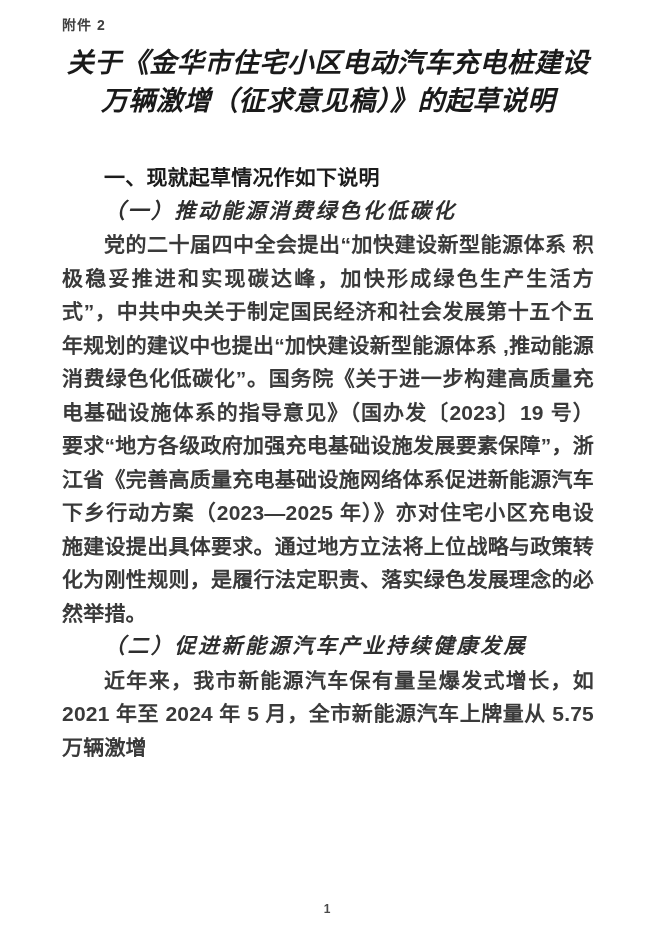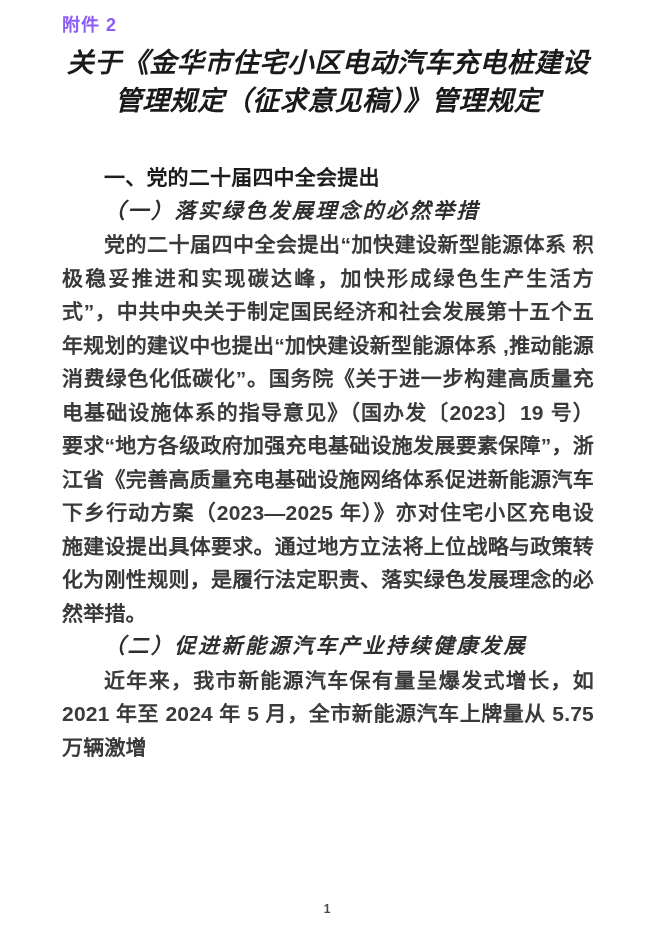--- a/index.html
+++ b/index.html
@@ -12,24 +12,24 @@
     position: relative;
     width: 654px;
     height: 942px;
     margin: 0 auto;
     background: #ffffff;
     overflow: hidden;
     box-sizing: border-box;
     padding: 12px 60px 0 62px;
   }
   .attachment-label {
-    font-size: 18px;
+    font-size: 14px;
     line-height: 27px;
     font-weight: 600;
-    color: #8b5cf6;
+    color: #404040;
     letter-spacing: 1px;
   }
   .doc-title {
     margin-top: 5px;
     text-align: center;
     font-size: 27px;
     line-height: 38px;
     font-weight: 800;
     color: #1a1a1a;
     letter-spacing: 0.5px;
@@ -77,26 +77,26 @@
 </style>
 </head>
 <body>
 
 <div class="page">
 
   <div class="attachment-label">附件 2</div>
 
   <div class="doc-title">
     <div>关于《金华市住宅小区电动汽车充电桩建设</div>
-    <div>管理规定（征求意见稿）》管理规定</div>
+    <div>万辆激增（征求意见稿）》的起草说明</div>
   </div>
 
   <div class="doc-body">
-    <p class="section-heading">一、党的二十届四中全会提出</p>
-    <p class="subsection-heading">（一）落实绿色发展理念的必然举措</p>
+    <p class="section-heading">一、现就起草情况作如下说明</p>
+    <p class="subsection-heading">（一）推动能源消费绿色化低碳化</p>
     <p class="body">党的二十届四中全会提出“加快建设新型能源体系 积极稳妥推进和实现碳达峰，加快形成绿色生产生活方式”，中共中央关于制定国民经济和社会发展第十五个五年规划的建议中也提出“加快建设新型能源体系 ,推动能源消费绿色化低碳化”。国务院《关于进一步构建高质量充电基础设施体系的指导意见》（国办发〔2023〕19 号）要求“地方各级政府加强充电基础设施发展要素保障”，浙江省《完善高质量充电基础设施网络体系促进新能源汽车下乡行动方案（2023—2025 年）》亦对住宅小区充电设施建设提出具体要求。通过地方立法将上位战略与政策转化为刚性规则，是履行法定职责、落实绿色发展理念的必然举措。</p>
     <p class="subsection-heading">（二）促进新能源汽车产业持续健康发展</p>
     <p class="body">近年来，我市新能源汽车保有量呈爆发式增长，如 2021 年至 2024 年 5 月，全市新能源汽车上牌量从 5.75 万辆激增</p>
   </div>
 
   <div class="page-number">1</div>
 
 </div>
 
 </body></html>

